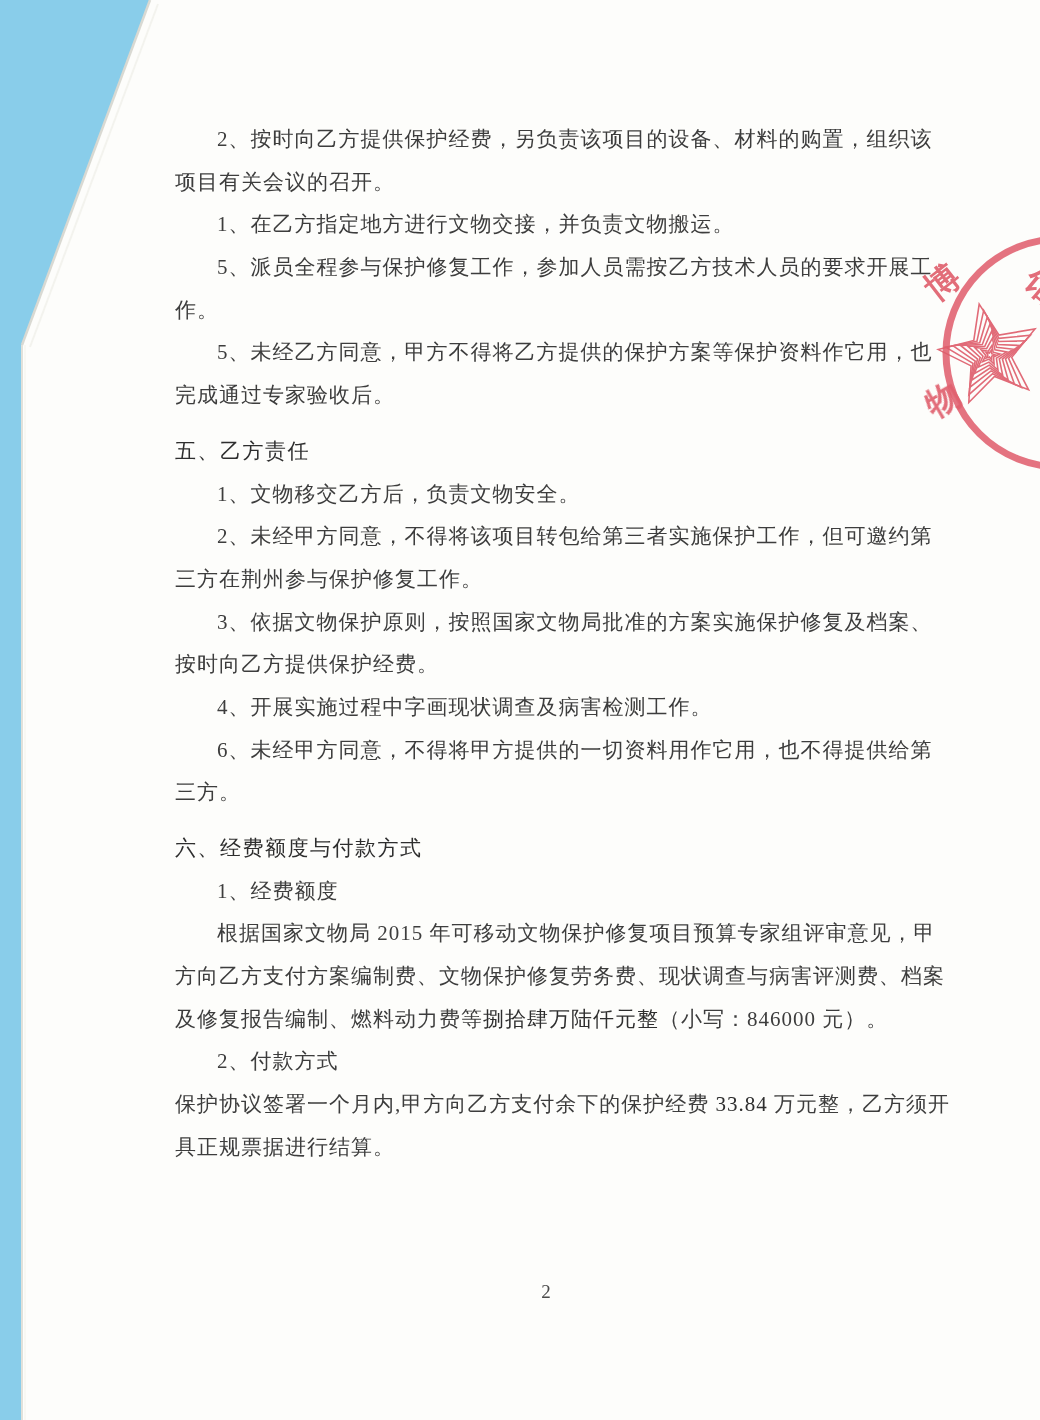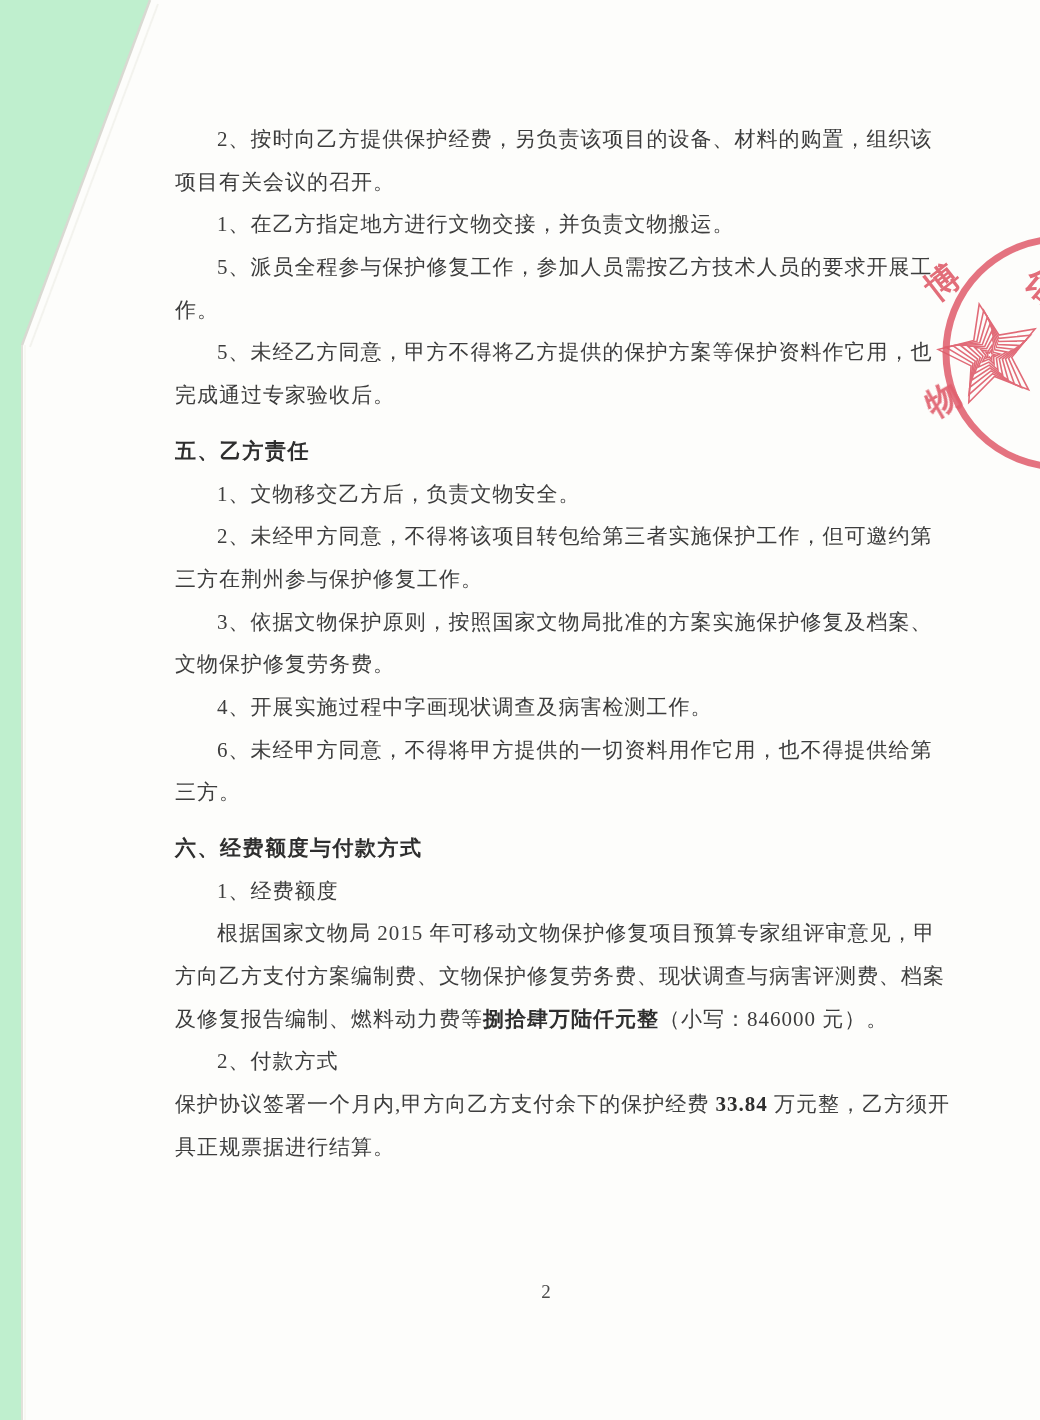--- a/index.html
+++ b/index.html
@@ -1,38 +1,38 @@
 <!DOCTYPE html>
 <html><head>
 <meta charset="utf-8">
 <style>
   html,body { margin:0; padding:0; background:#e9e9e6; }
   .scan {
     position:relative; width:1040px; height:1420px;
-    background:#86efac; overflow:hidden;
+    background:#0ea5e9; overflow:hidden;
     font-family:"Liberation Serif","DejaVu Serif",serif;
   }
   
   .paper {
     position:absolute; left:0; top:0; width:1040px; height:1420px;
     background:#fdfdfb;
     clip-path: polygon(150px 0, 1040px 0, 1040px 1420px, 22px 1420px, 22px 345px);
   }
   .fold-shade {
     position:absolute; left:0; top:0; width:1040px; height:1420px;
     pointer-events:none;
   }
   .content {
     position:absolute; left:175px; top:118px; width:742px;
     font-size:21px; color:#3d3d3d;
   }
   .line { line-height:42.7px; height:42.7px; white-space:nowrap; letter-spacing:1px; }
   .line.indent { text-indent:42px; }
   .line.heading { font-weight:bold; color:#343434; margin-top:13px; letter-spacing:1.5px; }
-  .bold { font-weight:bold; color:#2e2e2e; }
+  .bold { font-weight:normal; color:#2e2e2e; }
   .page-number {
     position:absolute; top:1281px; left:175px; width:742px;
     text-align:center; font-size:19px; color:#4a4a4a;
   }
   .seal { position:absolute; left:898px; top:222px; width:142px; height:256px; }
   .seal svg { display:block; overflow:visible; }
 </style>
 </head>
 <body>
 
@@ -54,21 +54,21 @@
       <div class="line indent"><span class="">1、在乙方指定地方进行文物交接，并负责文物搬运。</span></div>
       <div class="line indent"><span class="">5、派员全程参与保护修复工作，参加人员需按乙方技术人员的要求开展工</span></div>
       <div class="line"><span class="">作。</span></div>
       <div class="line indent"><span class="">5、未经乙方同意，甲方不得将乙方提供的保护方案等保护资料作它用，也</span></div>
       <div class="line"><span class="">完成通过专家验收后。</span></div>
       <div class="line heading"><span class="bold">五、乙方责任</span></div>
       <div class="line indent"><span class="">1、文物移交乙方后，负责文物安全。</span></div>
       <div class="line indent"><span class="">2、未经甲方同意，不得将该项目转包给第三者实施保护工作，但可邀约第</span></div>
       <div class="line"><span class="">三方在荆州参与保护修复工作。</span></div>
       <div class="line indent"><span class="">3、依据文物保护原则，按照国家文物局批准的方案实施保护修复及档案、</span></div>
-      <div class="line"><span class="">文物保护修复劳务费。</span></div>
+      <div class="line"><span class="">按时向乙方提供保护经费。</span></div>
       <div class="line indent"><span class="">4、开展实施过程中字画现状调查及病害检测工作。</span></div>
       <div class="line indent"><span class="">6、未经甲方同意，不得将甲方提供的一切资料用作它用，也不得提供给第</span></div>
       <div class="line"><span class="">三方。</span></div>
       <div class="line heading"><span class="bold">六、经费额度与付款方式</span></div>
       <div class="line indent"><span class="">1、经费额度</span></div>
       <div class="line indent"><span class="">根据国家文物局 2015 年可移动文物保护修复项目预算专家组评审意见，甲</span></div>
       <div class="line"><span class="">方向乙方支付方案编制费、文物保护修复劳务费、现状调查与病害评测费、档案</span></div>
       <div class="line"><span class="">及修复报告编制、燃料动力费等</span><span class="bold">捌拾肆万陆仟元整</span><span class="">（小写：846000 元）。</span></div>
       <div class="line indent"><span class="">2、付款方式</span></div>
       <div class="line"><span class="">保护协议签署一个月内,甲方向乙方支付余下的保护经费 </span><span class="bold">33.84</span><span class=""> 万元整，乙方须开</span></div>

